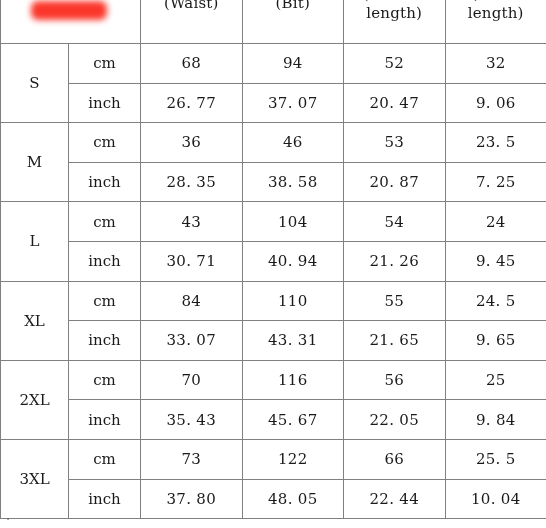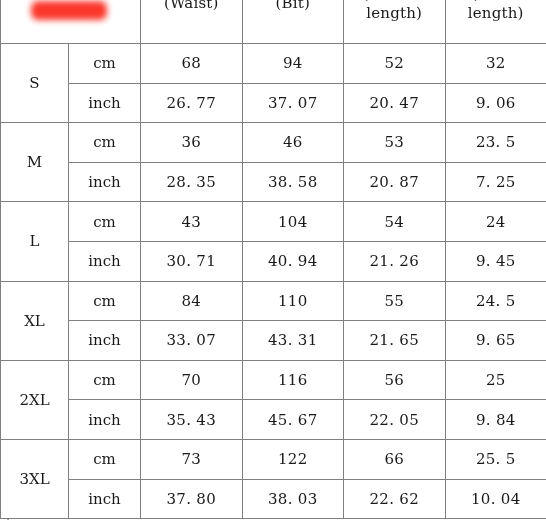--- a/index.html
+++ b/index.html
@@ -224,22 +224,22 @@
         <td class="size-cell" rowspan="2">3XL</td>
         <td class="unit-cell">cm</td>
         <td class="num">73</td>
         <td class="num">122</td>
         <td class="num">66</td>
         <td class="num">25. 5</td>
       </tr>
       <tr class="data-row">
         <td class="unit-cell">inch</td>
         <td class="num">37. 80</td>
-        <td class="num">38. 03</td>
-        <td class="num">22. 62</td>
+        <td class="num">48. 05</td>
+        <td class="num">22. 44</td>
         <td class="num">10. 04</td>
       </tr>
 
     </tbody>
   </table>
 
   <div class="footer-clip">
     <span>.</span>
   </div>
 

